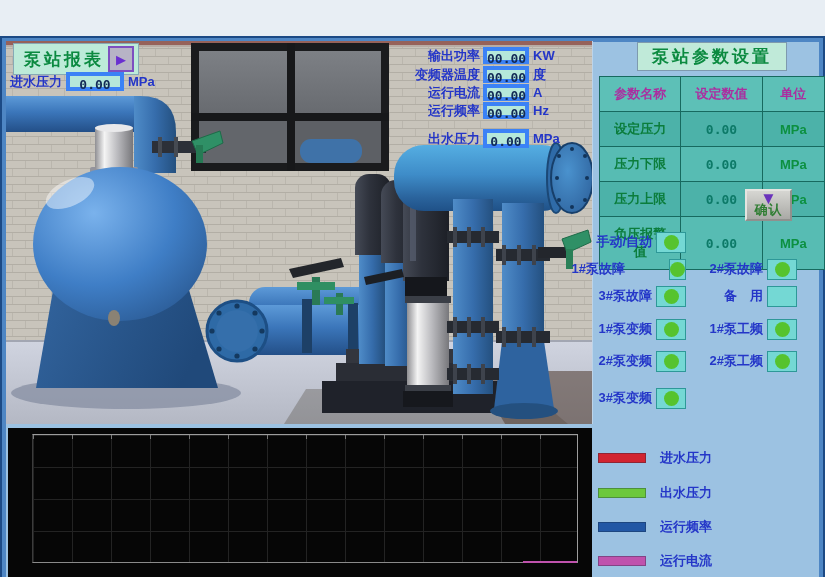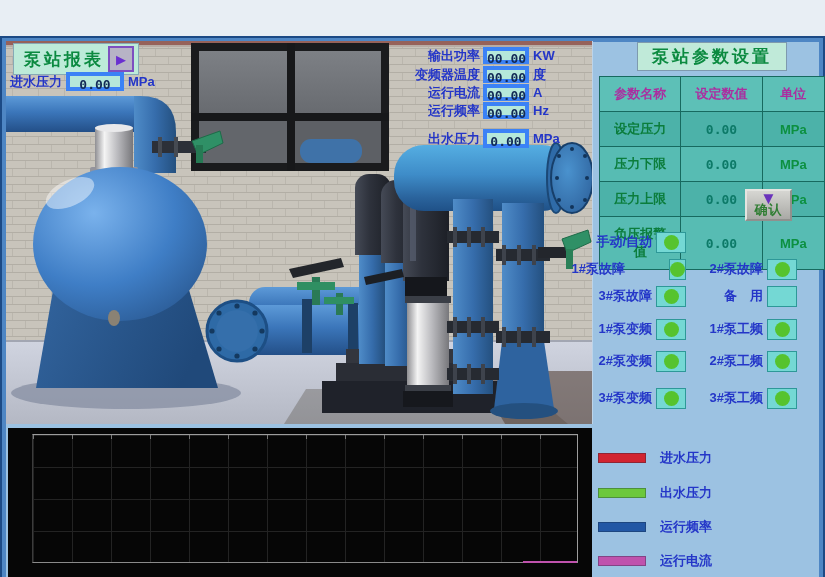--- a/index.html
+++ b/index.html
@@ -420,26 +420,20 @@
     <span class="ind-box" data-on="true">
         <span class="dot"></span>
       </span>
   </div>
   <div class="ind" style="left:594px;top:351px;width:92px;">
     <span class="cn">3#泵变频</span>
     <span class="ind-box" data-on="true">
         <span class="dot"></span>
       </span>
   </div>
-  <div class="ind" style="left:690px;top:351px;width:107px;">
-    <span class="cn">3#泵工频</span>
-    <span class="ind-box" data-on="true">
-        <span class="dot"></span>
-      </span>
-  </div>
 
   <div id="chart" class="abs">
     <div id="plot">
       <div class="ticks"></div>
       <div id="trace-current" style="background: rgb(191, 82, 173);"></div>
     </div>
   </div>
 
   <div class="leg" style="left:598px;top:414px;">
     <span class="bar" style="background: rgb(210, 36, 48);"></span>

